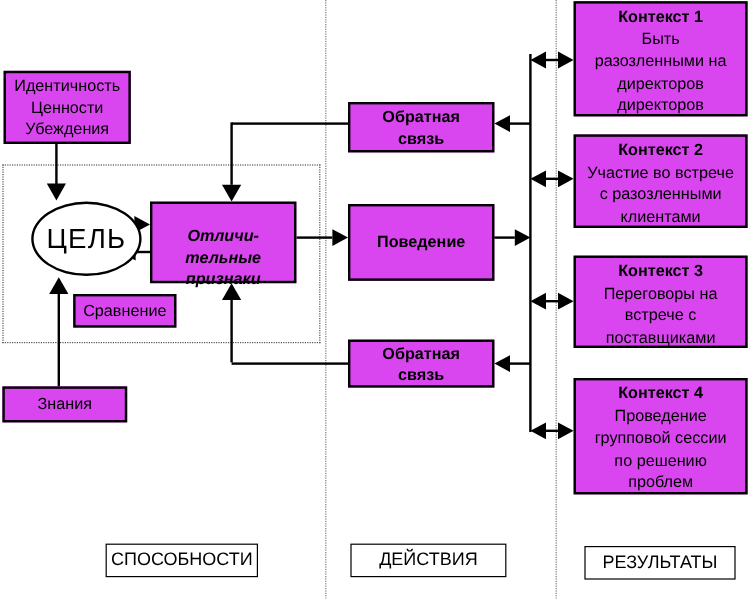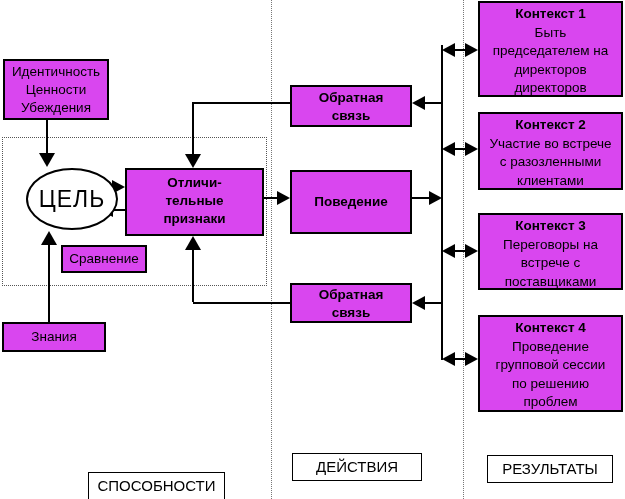--- a/index.html
+++ b/index.html
@@ -95,21 +95,21 @@
   <div class="bx" style="left:3px;top:59px;width:106px;height:61px;padding-top:2px;">
     <span class="ln">Идентичность</span>
     <span class="ln">Ценности</span>
     <span class="ln">Убеждения</span>
   </div>
 
   <div class="ellipse" style="left:26px;top:168px;width:92px;height:62px;line-height:58px;">
     <span>ЦЕЛЬ</span>
   </div>
 
-  <div class="bx bold" style="left:125px;top:168px;width:139px;height:68px;padding-top:4px;">
+  <div class="bx bold" style="left:125px;top:168px;width:122px;height:68px;padding-top:18px;font-style:italic;">
     <span class="ln">Отличи-</span>
     <span class="ln">тельные</span>
     <span class="ln">признаки</span>
   </div>
 
   <div class="bx" style="left:61px;top:245px;width:86px;height:28px;line-height:23px;">
     <span>Сравнение</span>
   </div>
 
   <div class="bx" style="left:2px;top:322px;width:104px;height:30px;line-height:25px;">
@@ -126,21 +126,21 @@
   </div>
 
   <div class="bx bold" style="left:290px;top:283px;width:122px;height:40px;padding-top:1px;">
     <span class="ln">Обратная</span>
     <span class="ln">связь</span>
   </div>
 
   <div class="bx ctx" style="left:478px;top:1px;width:145px;height:96px;line-height:18.5px;">
     <span class="ln bold">Контекст 1</span>
     <span class="ln">Быть</span>
-    <span class="ln">председателем на</span>
+    <span class="ln">разозленными на</span>
     <span class="ln">директоров</span>
     <span class="ln">директоров</span>
   </div>
 
   <div class="bx ctx" style="left:478px;top:112px;width:145px;height:78px;line-height:18.5px;">
     <span class="ln bold">Контекст 2</span>
     <span class="ln">Участие во встрече</span>
     <span class="ln">с разозленными</span>
     <span class="ln">клиентами</span>
   </div>
@@ -153,21 +153,21 @@
   </div>
 
   <div class="bx ctx" style="left:478px;top:315px;width:145px;height:97px;line-height:18.5px;">
     <span class="ln bold">Контекст 4</span>
     <span class="ln">Проведение</span>
     <span class="ln">групповой сессии</span>
     <span class="ln">по решению</span>
     <span class="ln">проблем</span>
   </div>
 
-  <div class="lbl" style="left:88px;top:472px;width:137px;height:28px;line-height:26px;">
+  <div class="lbl" style="left:88px;top:453px;width:127px;height:28px;line-height:26px;">
     <span>СПОСОБНОСТИ</span>
   </div>
   <div class="lbl" style="left:292px;top:453px;width:130px;height:28px;line-height:26px;">
     <span>ДЕЙСТВИЯ</span>
   </div>
   <div class="lbl" style="left:487px;top:455px;width:126px;height:28px;line-height:26px;">
     <span>РЕЗУЛЬТАТЫ</span>
   </div>
 
 </div>

